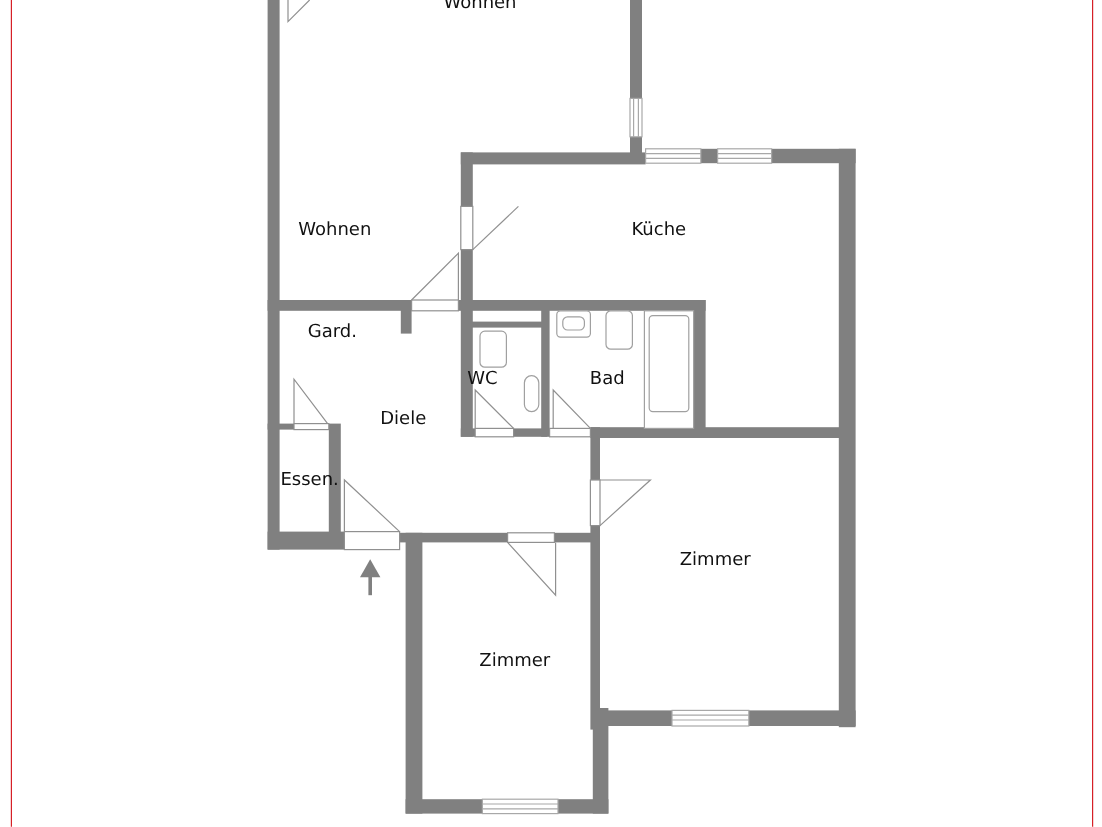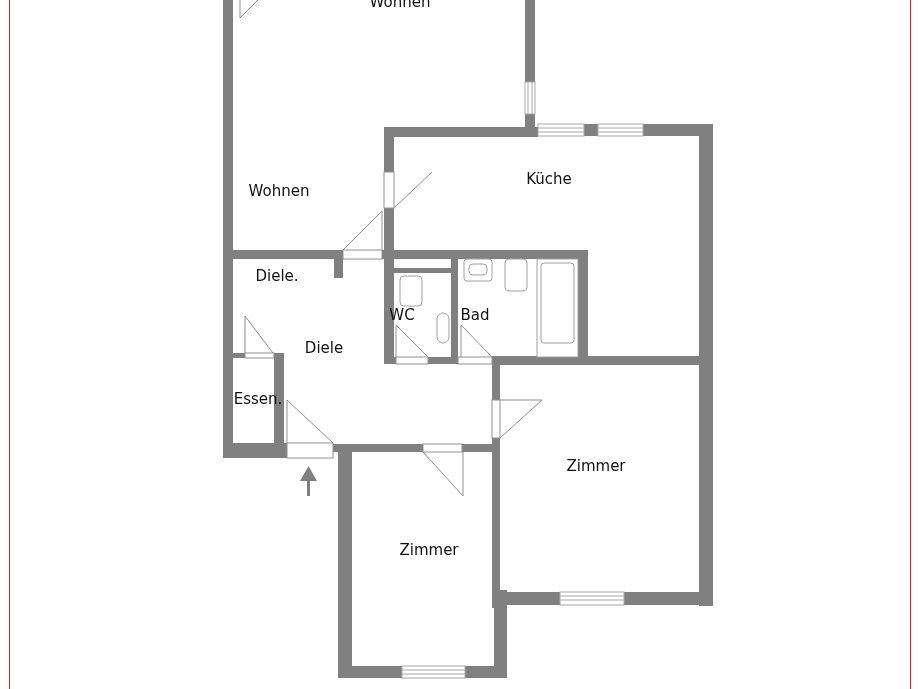--- a/index.html
+++ b/index.html
@@ -114,20 +114,20 @@
   </g>
 
   <g fill="#808080">
     <rect x="307" y="476" width="3" height="20"></rect>
     <polygon points="300,481 308.5,466 317,481"></polygon>
   </g>
 </svg>
 
 <div class="label" style="left:400px;top:2px">Wohnen</div>
 <div class="label" style="left:279px;top:191px">Wohnen</div>
-<div class="label" style="left:549px;top:179px">Küche</div>
-<div class="label" style="left:277px;top:276px">Diele.</div>
+<div class="label" style="left:549px;top:191px">Küche</div>
+<div class="label" style="left:277px;top:276px">Gard.</div>
 <div class="label" style="left:402px;top:315px">WC</div>
-<div class="label" style="left:475px;top:315px">Bad</div>
-<div class="label" style="left:324px;top:348px">Diele</div>
+<div class="label" style="left:506px;top:315px">Bad</div>
+<div class="label" style="left:336px;top:348px">Diele</div>
 <div class="label" style="left:258px;top:399px">Essen.</div>
 <div class="label" style="left:596px;top:466px">Zimmer</div>
 <div class="label" style="left:429px;top:550px">Zimmer</div>
 
 </body></html>

